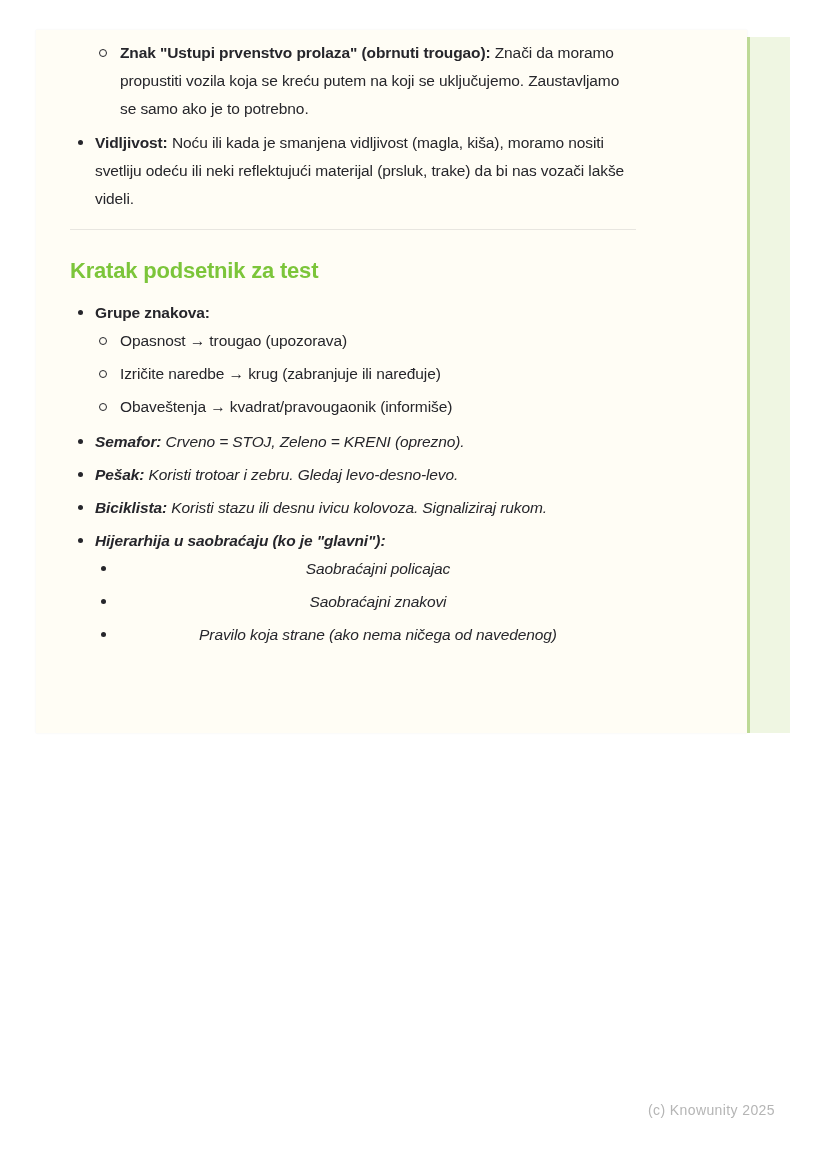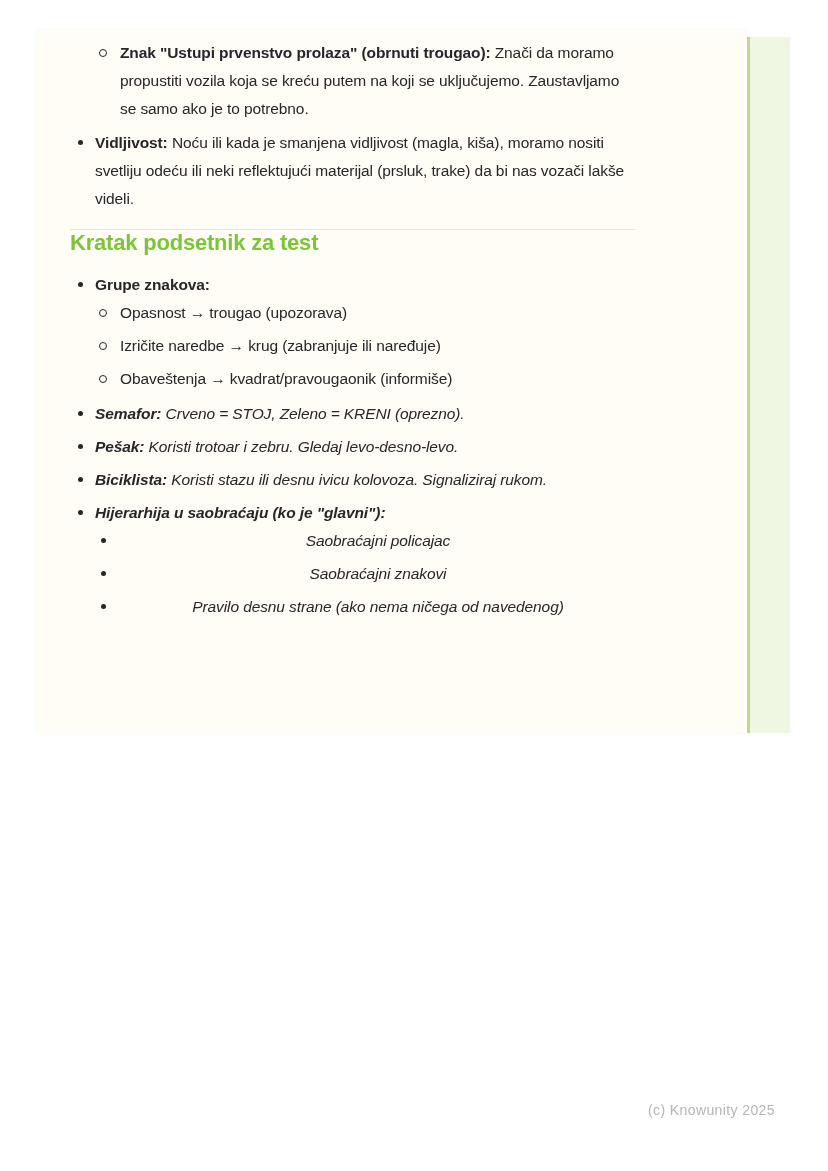--- a/index.html
+++ b/index.html
@@ -49,20 +49,21 @@
     background: #26262b;
   }
   
   #vidljivost-list { margin-top: 6px; }
   hr.divider {
     border: none;
     border-top: 1px solid #e8e6e0;
     margin-top: 16px;
   }
   h2.heading {
+    margin-top: 28px;
     font-size: 22px;
     line-height: 26px;
     font-weight: 700;
     color: #7cc53a;
     letter-spacing: -0.2px;
   }
   #reminder-list { margin-top: 15px; }
   #reminder-list > .li + .li { margin-top: 5px; font-style: italic; }
   ul.nested { list-style: none; margin-bottom: 7px; }
   ul.nested > .li + .li { margin-top: 5px; }
@@ -151,21 +152,21 @@
           <li class="li sub" style="padding-left:25px;">
             <span class="bullet dot-inner" style="left:6px;"></span>
             <span>Saobraćajni policajac</span>
           </li>
           <li class="li sub" style="padding-left:25px;">
             <span class="bullet dot-inner" style="left:6px;"></span>
             <span>Saobraćajni znakovi</span>
           </li>
           <li class="li sub" style="padding-left:25px;">
             <span class="bullet dot-inner" style="left:6px;"></span>
-            <span>Pravilo desnu strane (ako nema ničega od navedenog)</span>
+            <span>Pravilo koja strane (ako nema ničega od navedenog)</span>
           </li>
         </ul>
       </li>
 
     </ul>
   </div>
 </div>
 
 <div class="stripe"></div>
 

